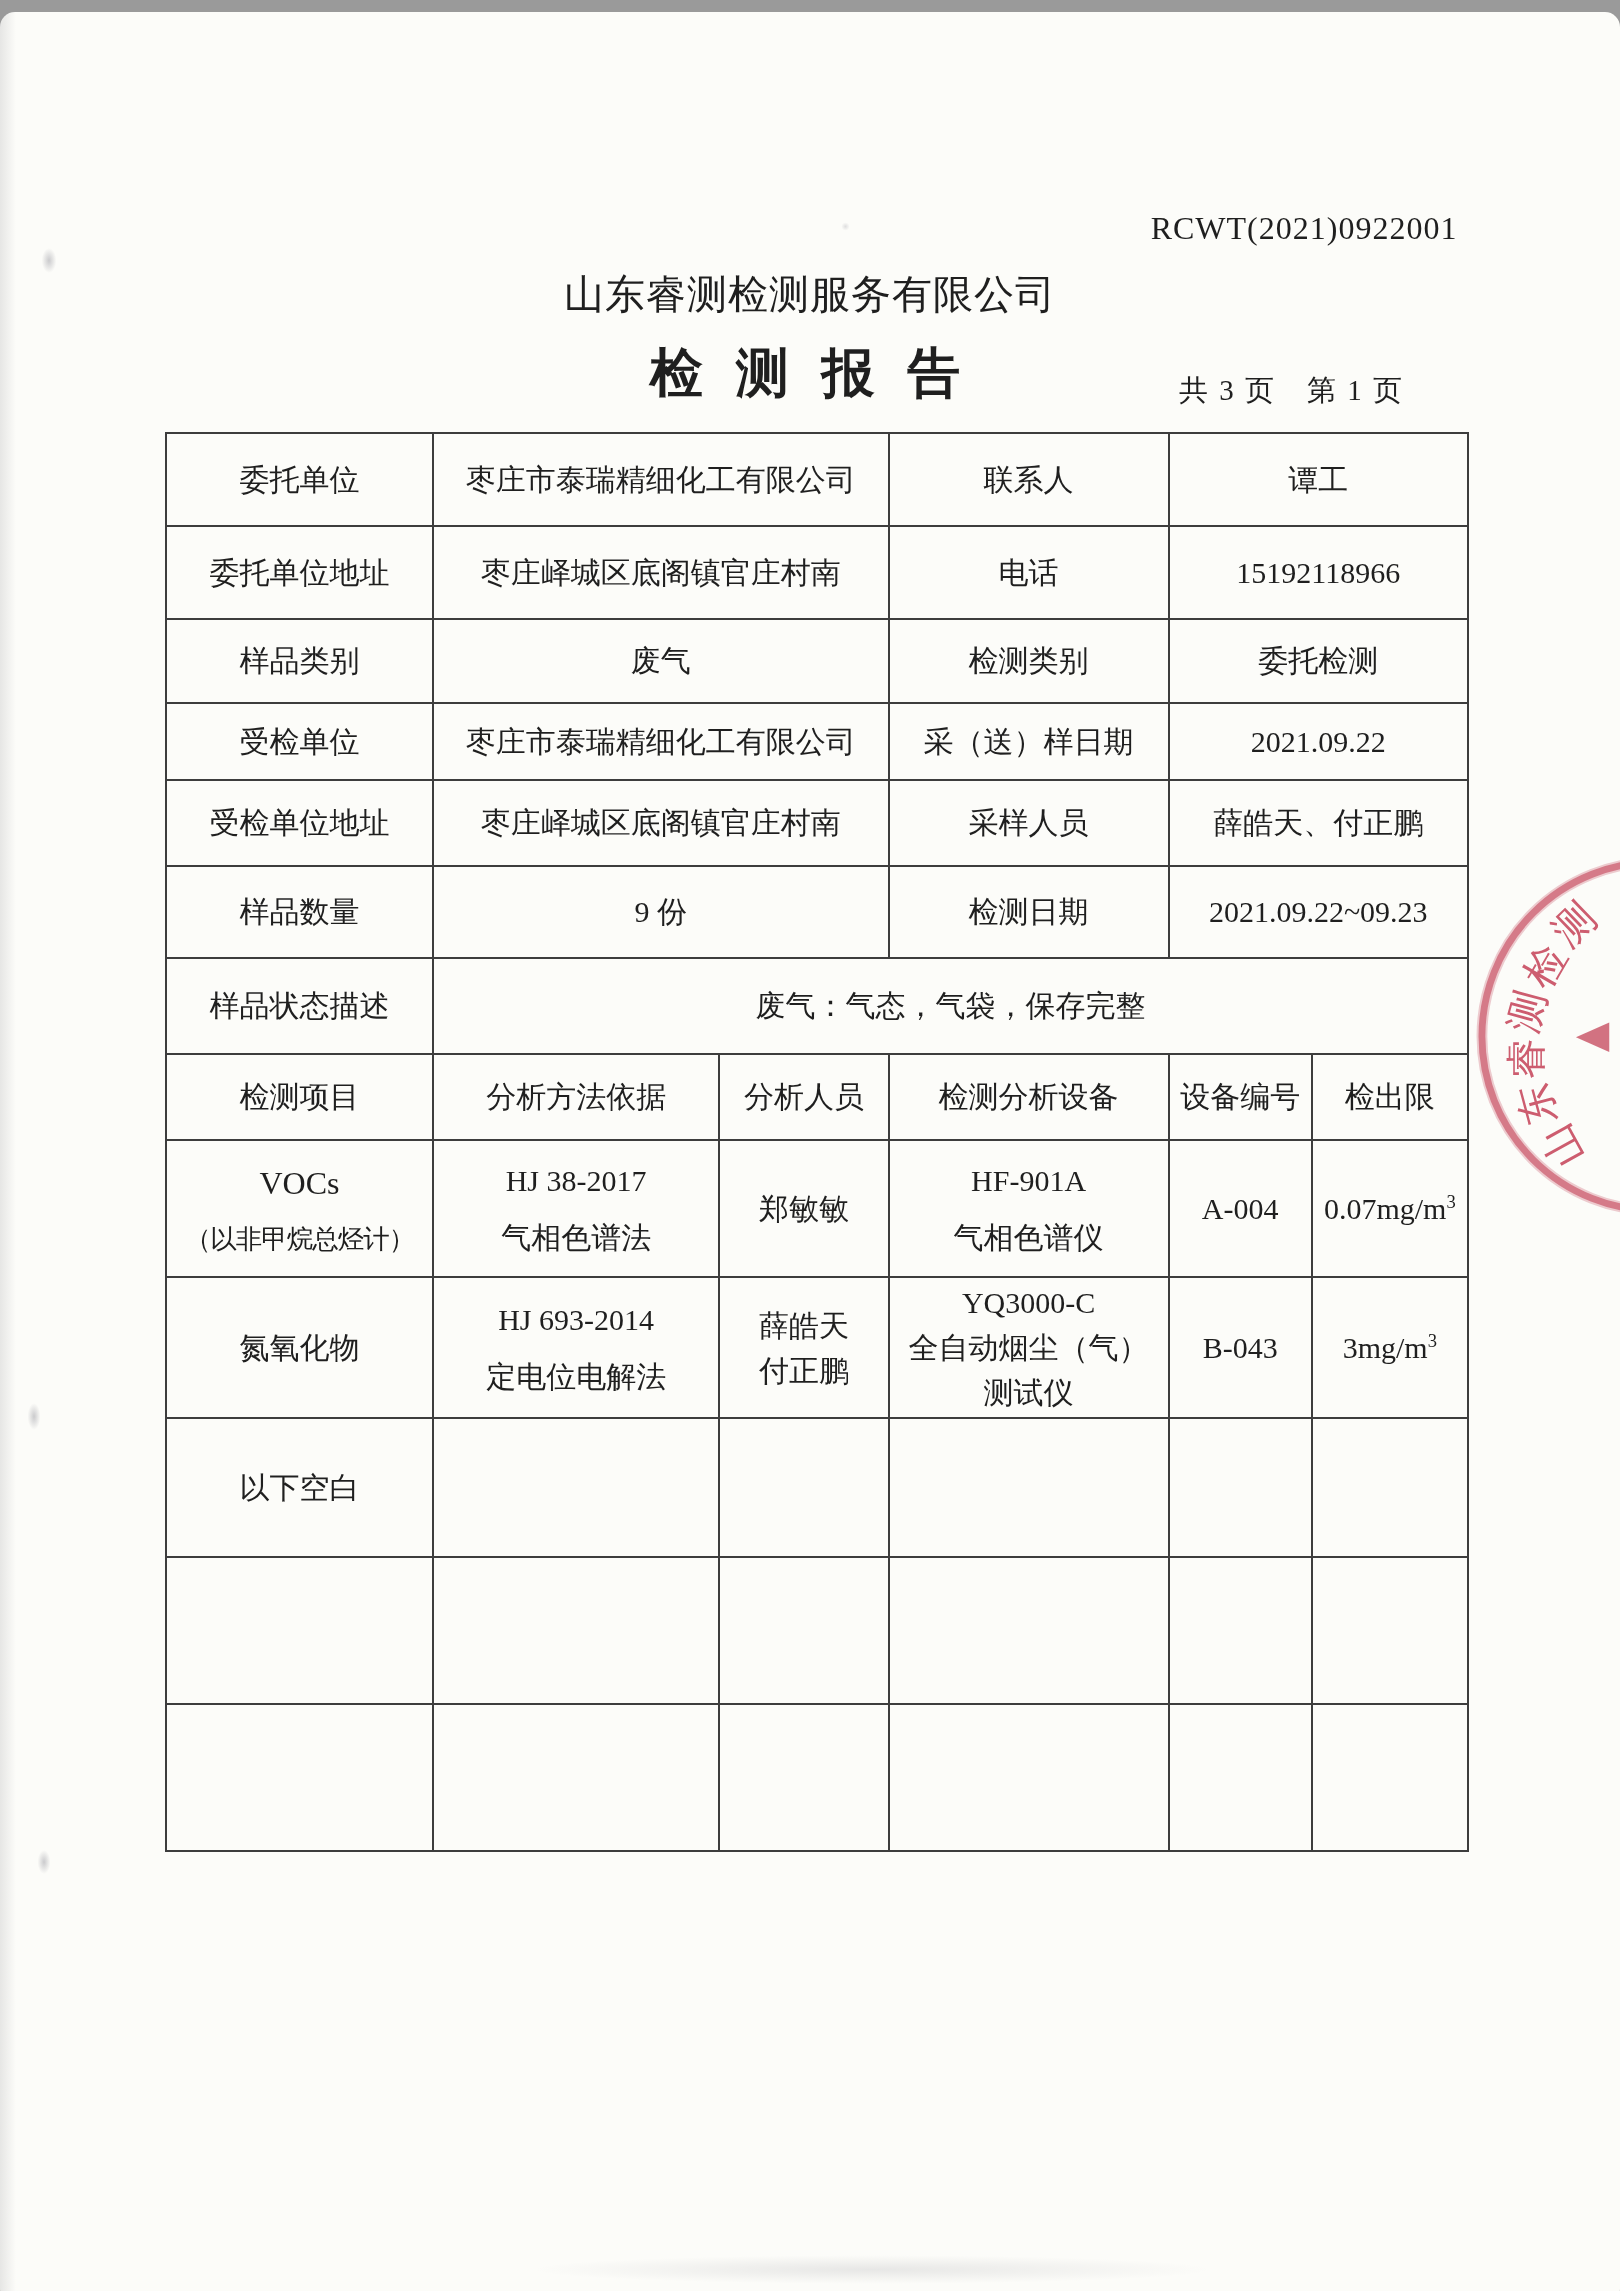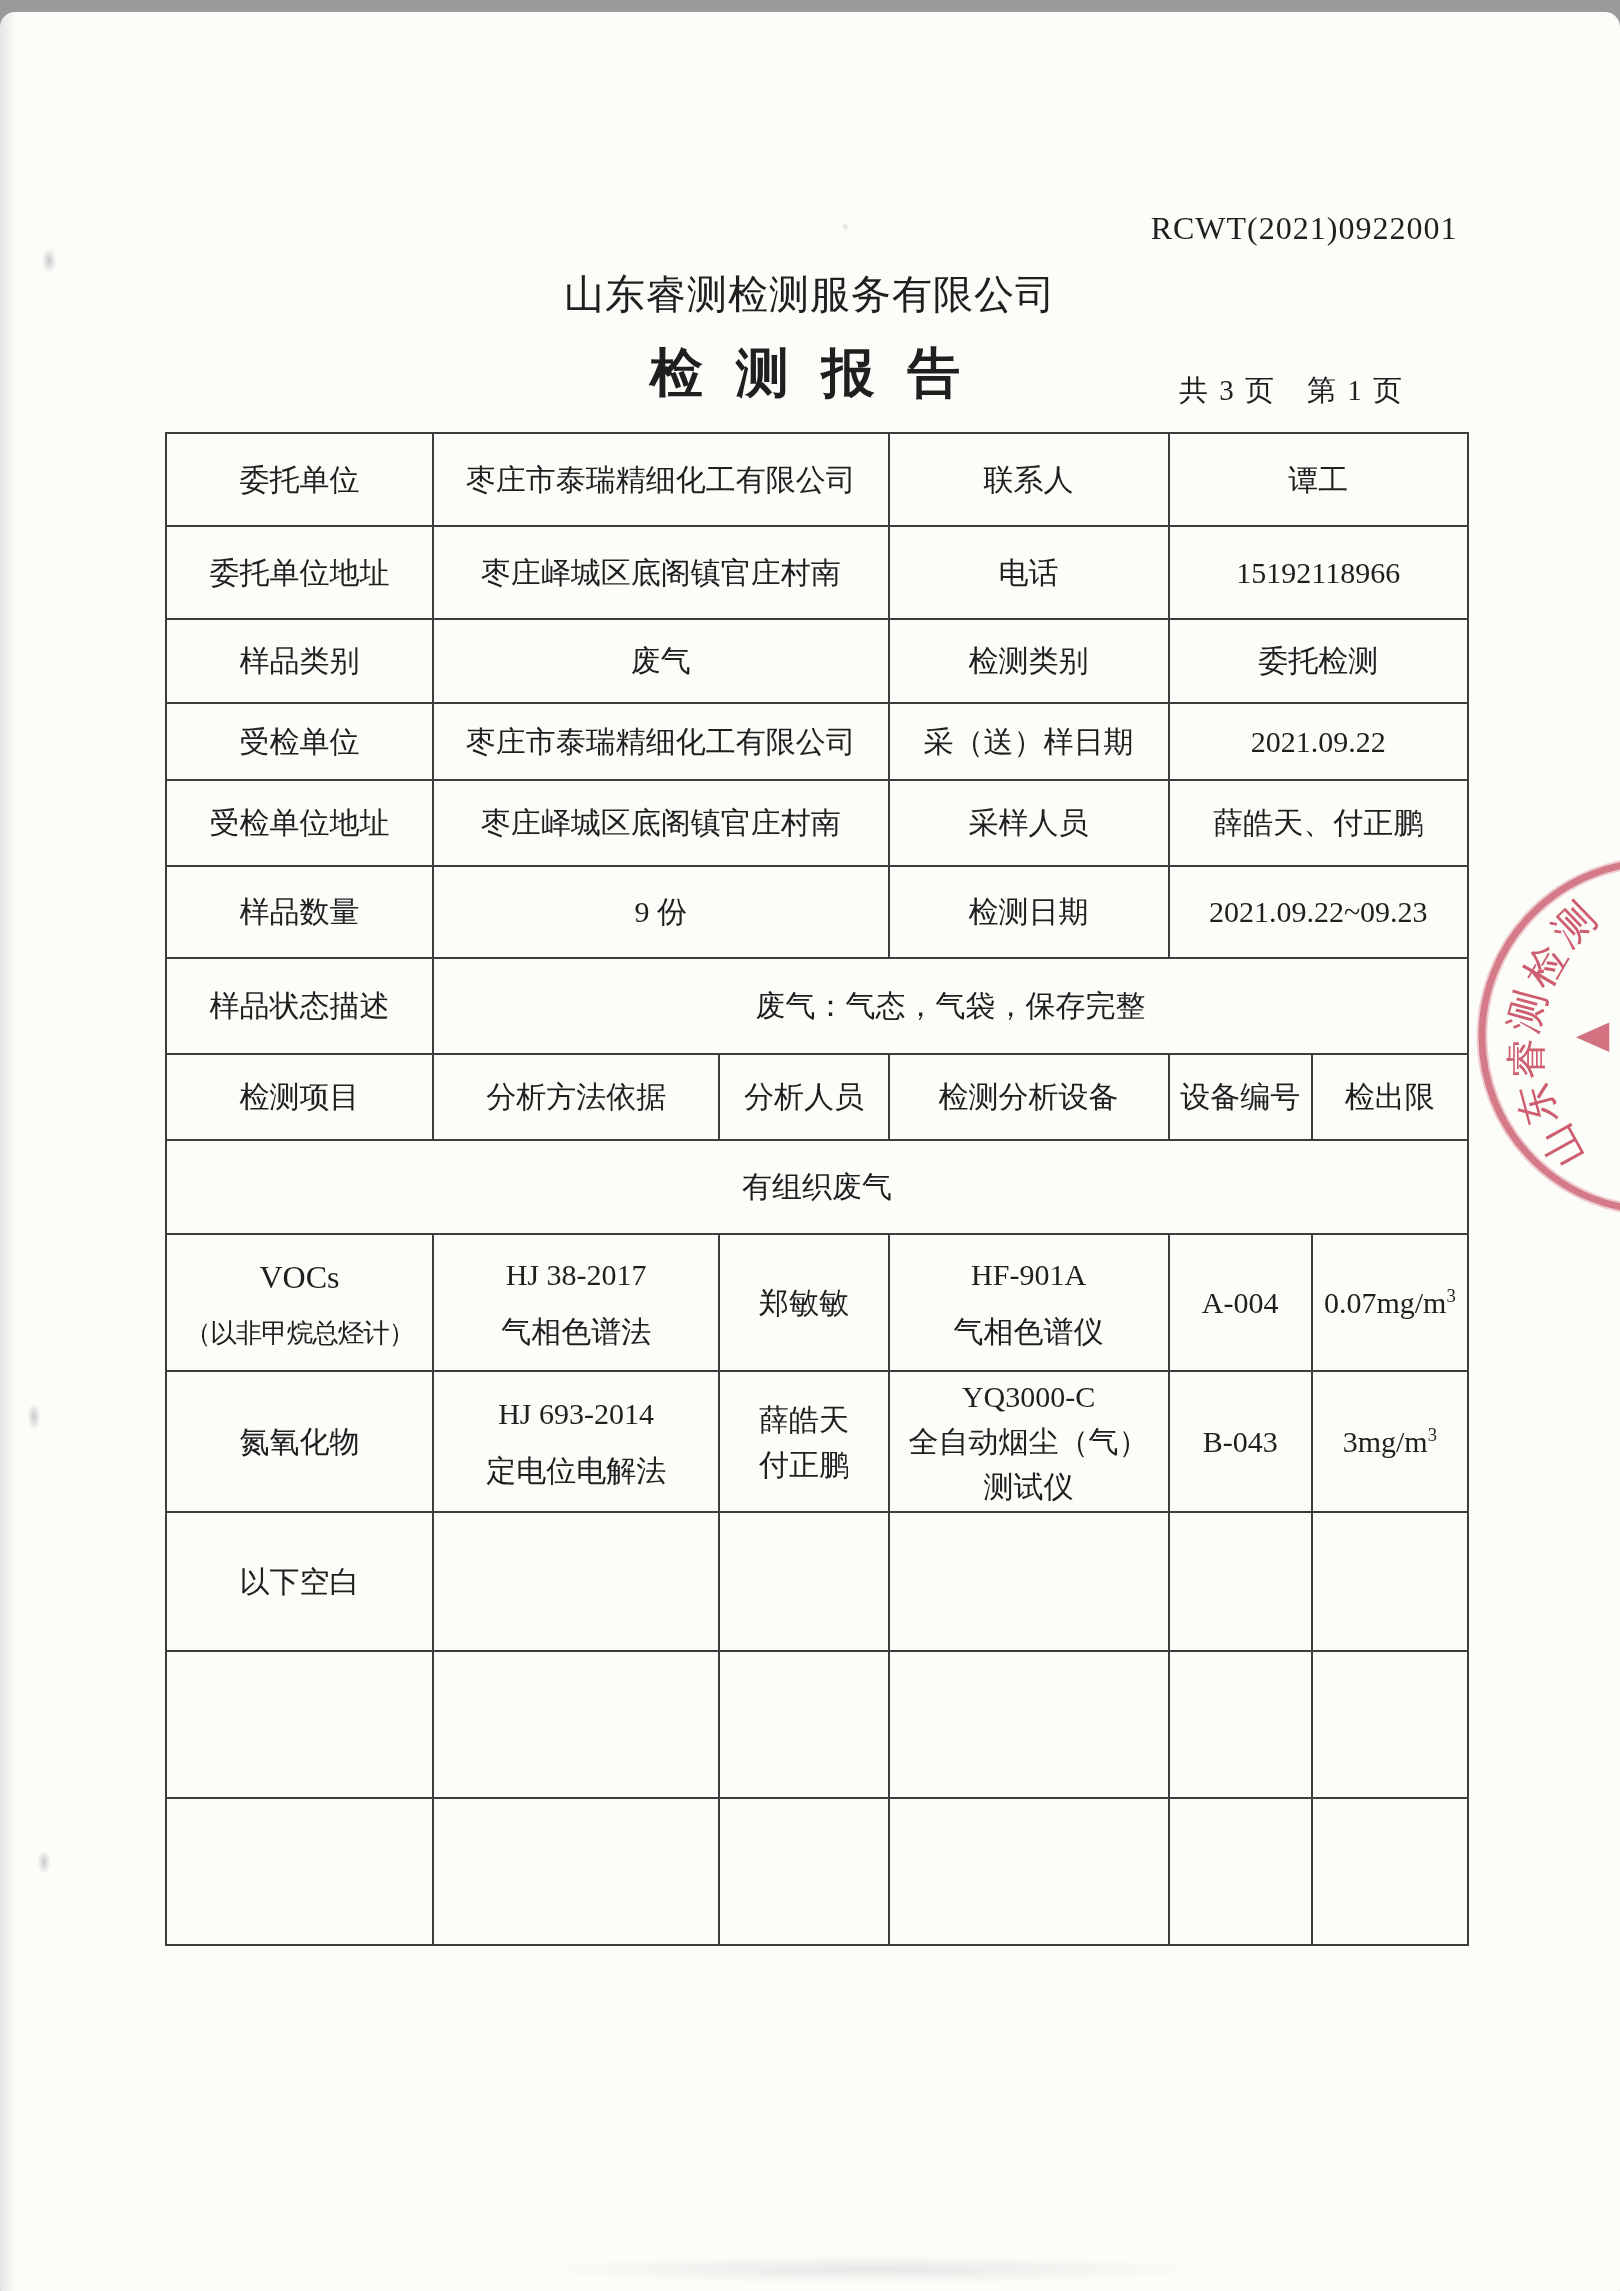--- a/index.html
+++ b/index.html
@@ -124,23 +124,20 @@
 
     <tr class="hG">
       <td>检测项目</td>
       <td>分析方法依据</td>
       <td>分析人员</td>
       <td>检测分析设备</td>
       <td>设备编号</td>
       <td>检出限</td>
     </tr>
 
-    <tr class="hH thick">
-      <td colspan="6">有组织废气</td>
-    </tr>
 
     <tr class="hI">
       <td>
         <span class="l latin">VOCs</span>
         <span class="l small">（以非甲烷总烃计）</span>
       </td>
       <td>
         <span class="l">HJ 38-2017</span>
         <span class="l">气相色谱法</span>
       </td>

